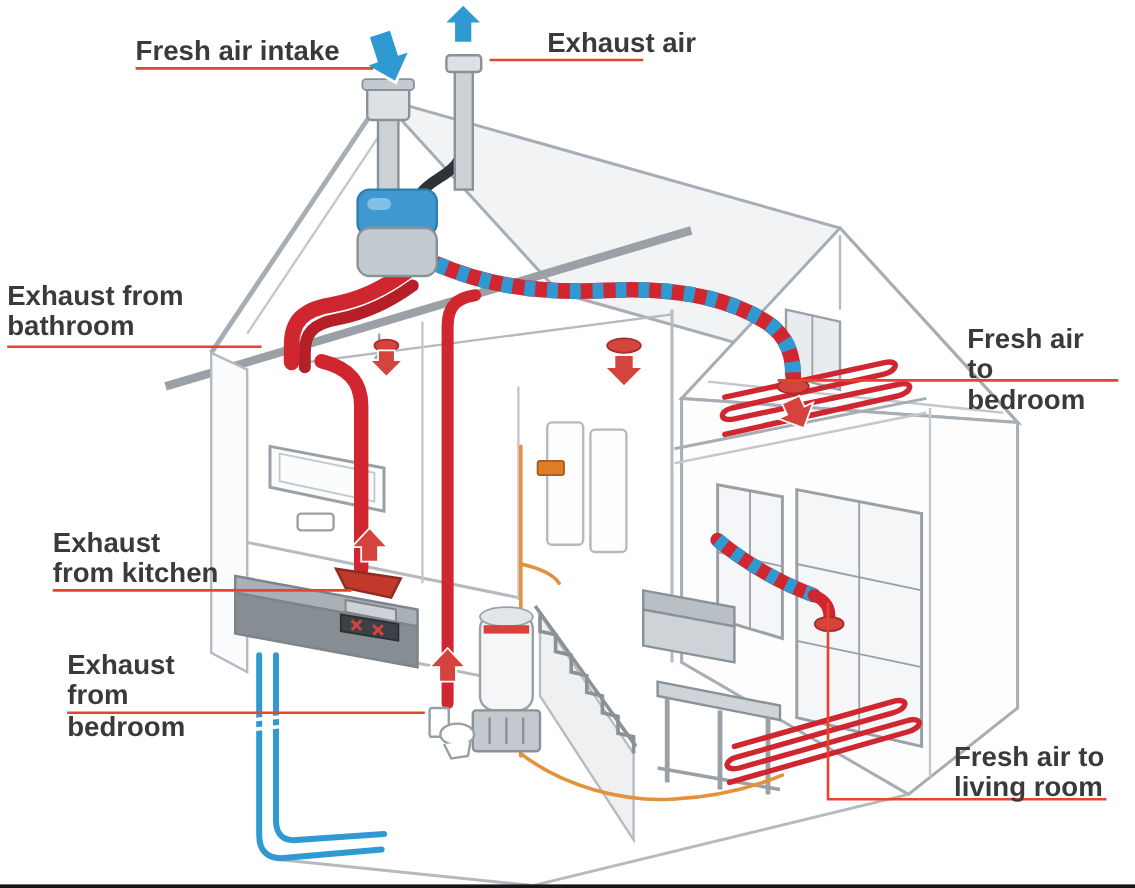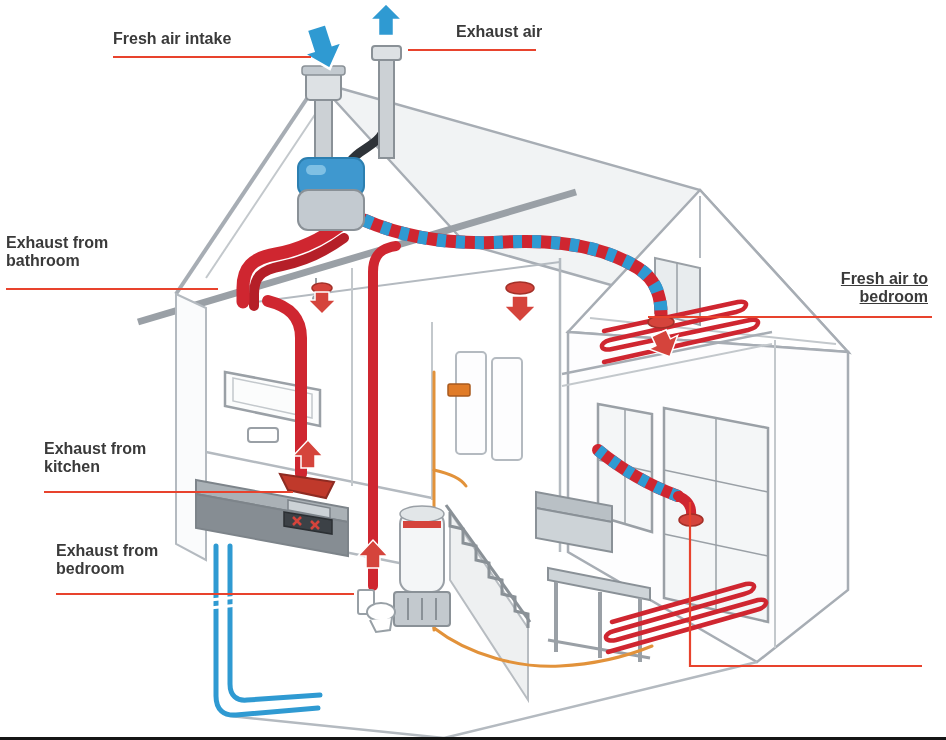--- a/index.html
+++ b/index.html
@@ -7,26 +7,26 @@
     position:relative;
     width:946px;height:740px;
     background:#ffffff;
     overflow:hidden;
     font-family:"Liberation Sans",sans-serif;
   }
   #house-svg{position:absolute;left:0;top:0;width:946px;height:740px;}
   .lbl{
     position:absolute;
     font-weight:700;
-    font-size:16px;
+    font-size:23px;
     line-height:1.1;
     color:#3a3a3a;
     white-space:normal;
   }
-  .lbl.right{text-align:right;text-decoration:underline;}
+  .lbl.right{text-align:left;}
   #bottom-border{
     position:absolute;left:0;bottom:0;width:100%;height:3px;background:#151515;
   }
 </style>
 </head>
 <body>
 
 <div id="stage">
 
 <svg id="house-svg" viewBox="0 0 946 740" xmlns="http://www.w3.org/2000/svg">
@@ -187,15 +187,16 @@
     <polyline points="922,666 690,666 690,502"></polyline>
   </g>
 </svg>
 
   <div class="lbl" style="left:113px;top:30px;">Fresh air intake</div>
   <div class="lbl" style="left:427px;top:23px;margin-left:29px;">Exhaust air</div>
   <div class="lbl" style="left:6px;top:234px;width:160px;">Exhaust from bathroom</div>
   <div class="lbl" style="left:44px;top:440px;width:140px;">Exhaust from kitchen</div>
   <div class="lbl" style="left:56px;top:542px;width:140px;">Exhaust from bedroom</div>
   <div class="lbl right" style="left:806px;top:270px;width:122px;">Fresh air to bedroom</div>
+  <div class="lbl right" style="left:795px;top:618px;width:128px;">Fresh air to living room</div>
 
   <div id="bottom-border"></div>
 </div>
 
 </body></html>

